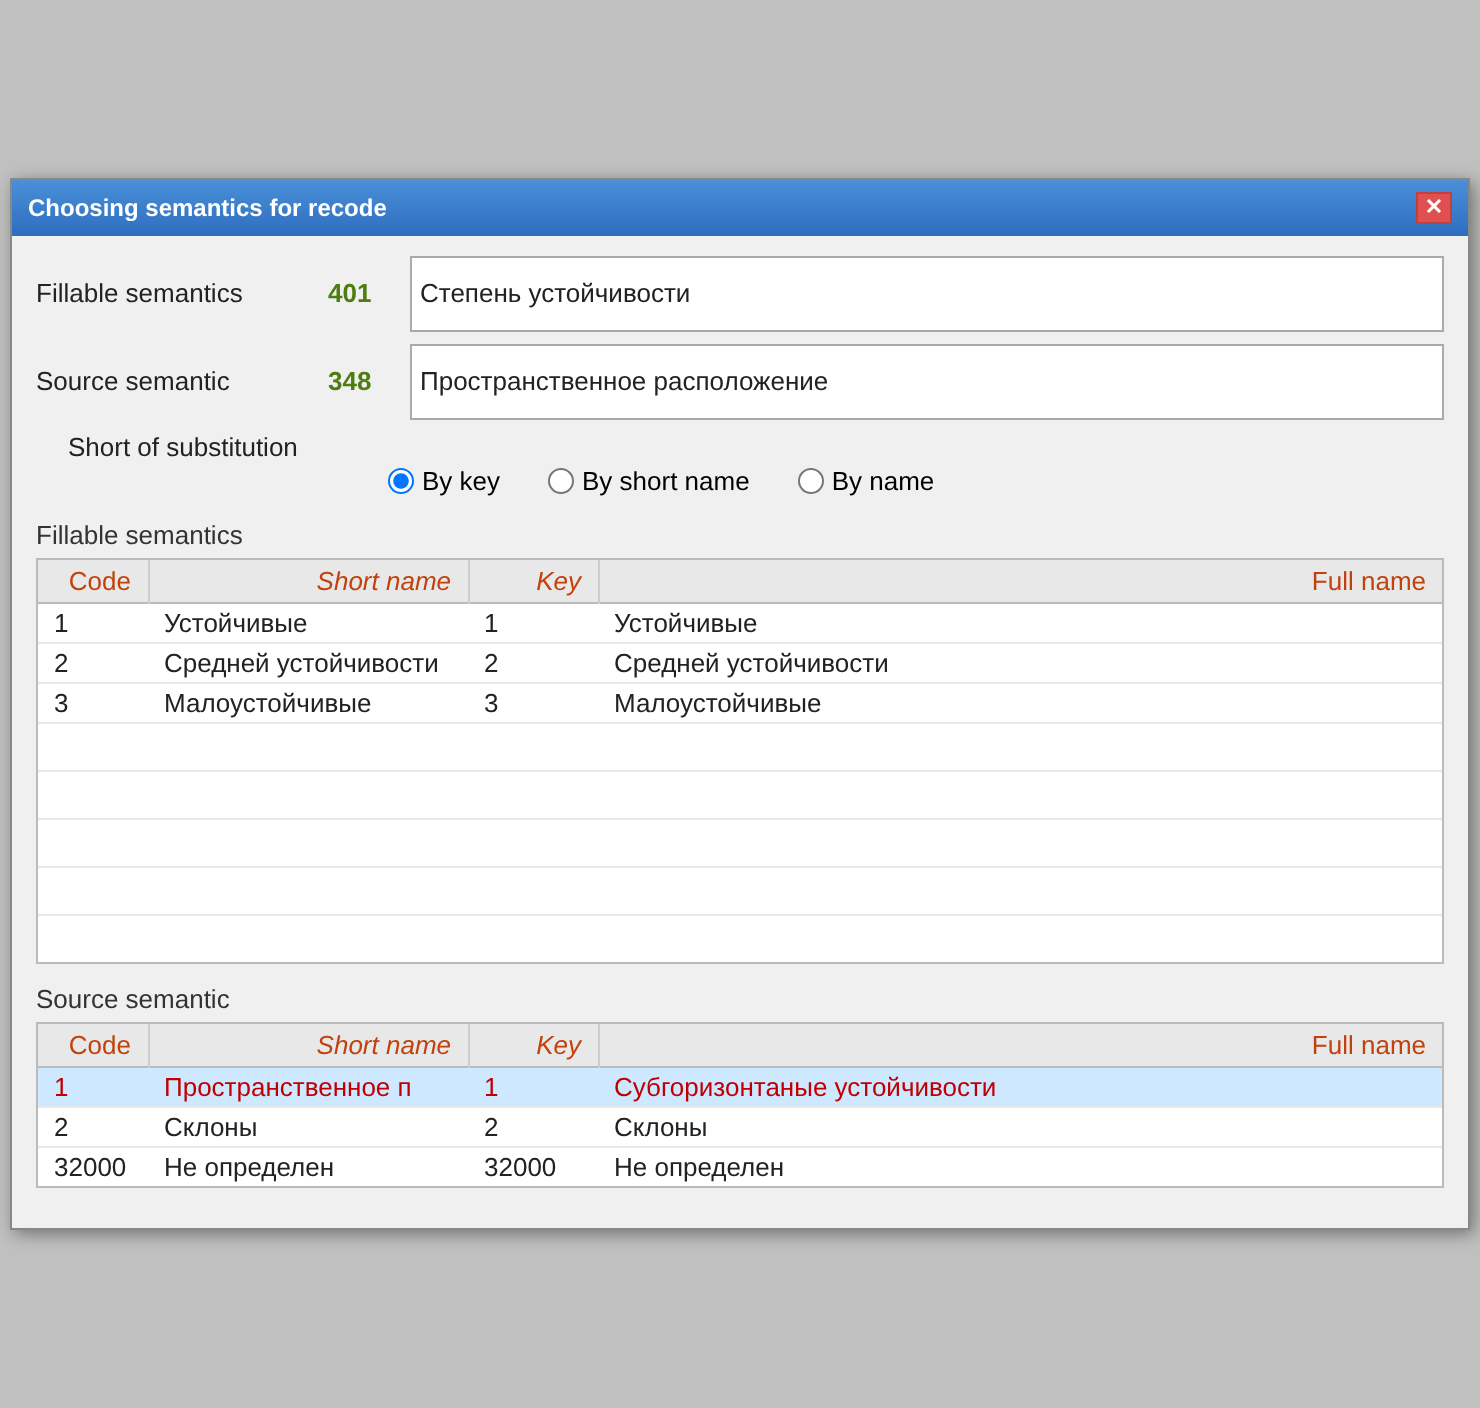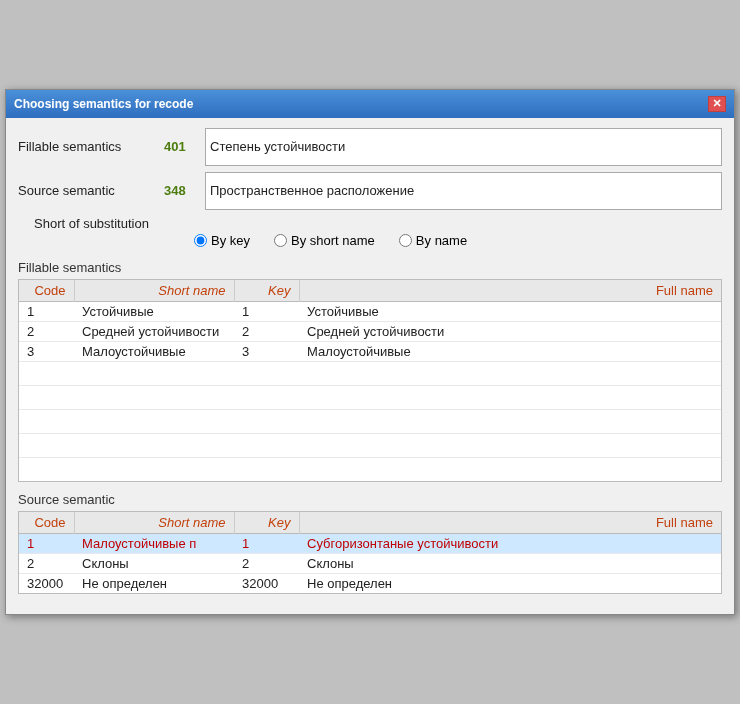--- a/index.html
+++ b/index.html
@@ -285,21 +285,21 @@
           <tr>
             <th class="col-code">Code</th>
             <th class="col-short">Short name</th>
             <th class="col-key">Key</th>
             <th class="col-full">Full name</th>
           </tr>
         </thead>
         <tbody class="source-table-body">
           <tr class="selected">
             <td>1</td>
-            <td>Малоустойчивые п</td>
+            <td>Пространственное п</td>
             <td>1</td>
             <td>Субгоризонтаные устойчивости</td>
           </tr>
           <tr>
             <td>2</td>
             <td>Склоны</td>
             <td>2</td>
             <td>Склоны</td>
           </tr>
           <tr>

